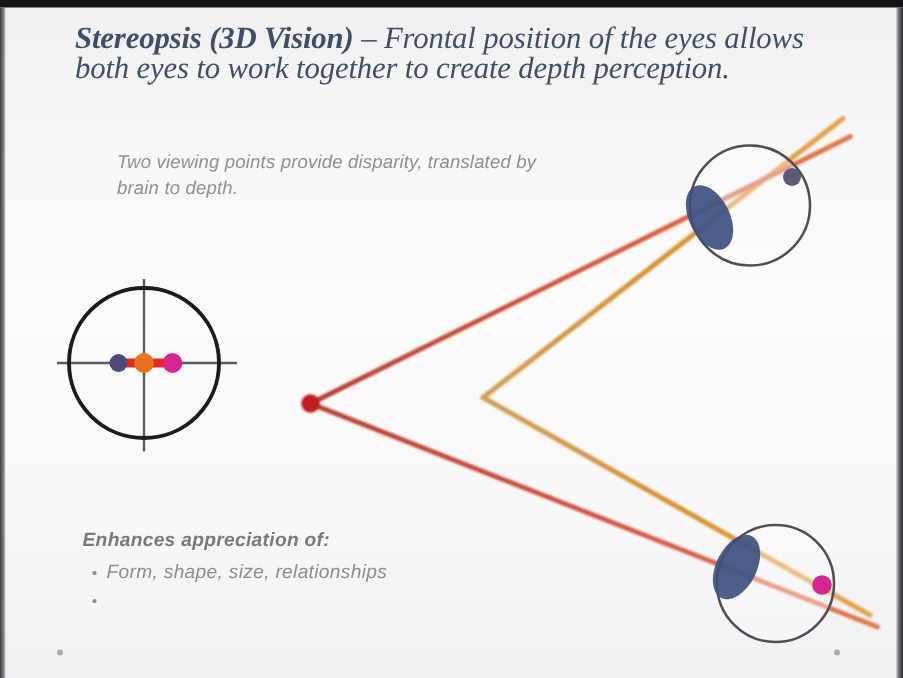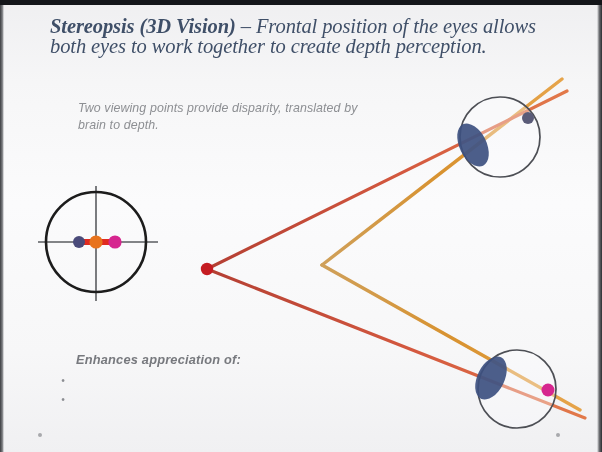--- a/index.html
+++ b/index.html
@@ -75,21 +75,20 @@
     left: 55px;
     top: 352px;
     width: 330px;
   }
   #enhances-heading {
     font-size: 12.8px;
     font-weight: bold;
     color: #77797e;
     letter-spacing: .2px;
     margin-bottom: 4px;
-    margin-left: 21px;
   }
   .bullet-row {
     display: flex;
     align-items: baseline;
     font-size: 12.8px;
     color: #8b8d92;
     line-height: 19px;
     letter-spacing: .2px;
   }
   .bullet-dot {
@@ -184,20 +183,21 @@
   </svg>
 
   <div id="title"><span class="bold">Stereopsis (3D Vision)</span><span> – Frontal position of the eyes allows both eyes to work together to create depth perception.</span></div>
 
   <div id="subtitle">Two viewing points provide disparity, translated by brain to depth.</div>
 
   <div id="enhances">
     <div id="enhances-heading">Enhances appreciation of:</div>
     <div class="bullet-row">
       <span class="bullet-dot">•</span>
+      <span>Form, shape, size, relationships</span>
     </div>
     <div class="bullet-row">
       <span class="bullet-dot">•</span>
     </div>
   </div>
 
   <div class="corner-dot" id="dot-bl"></div>
   <div class="corner-dot" id="dot-br"></div>
 
 </div>

